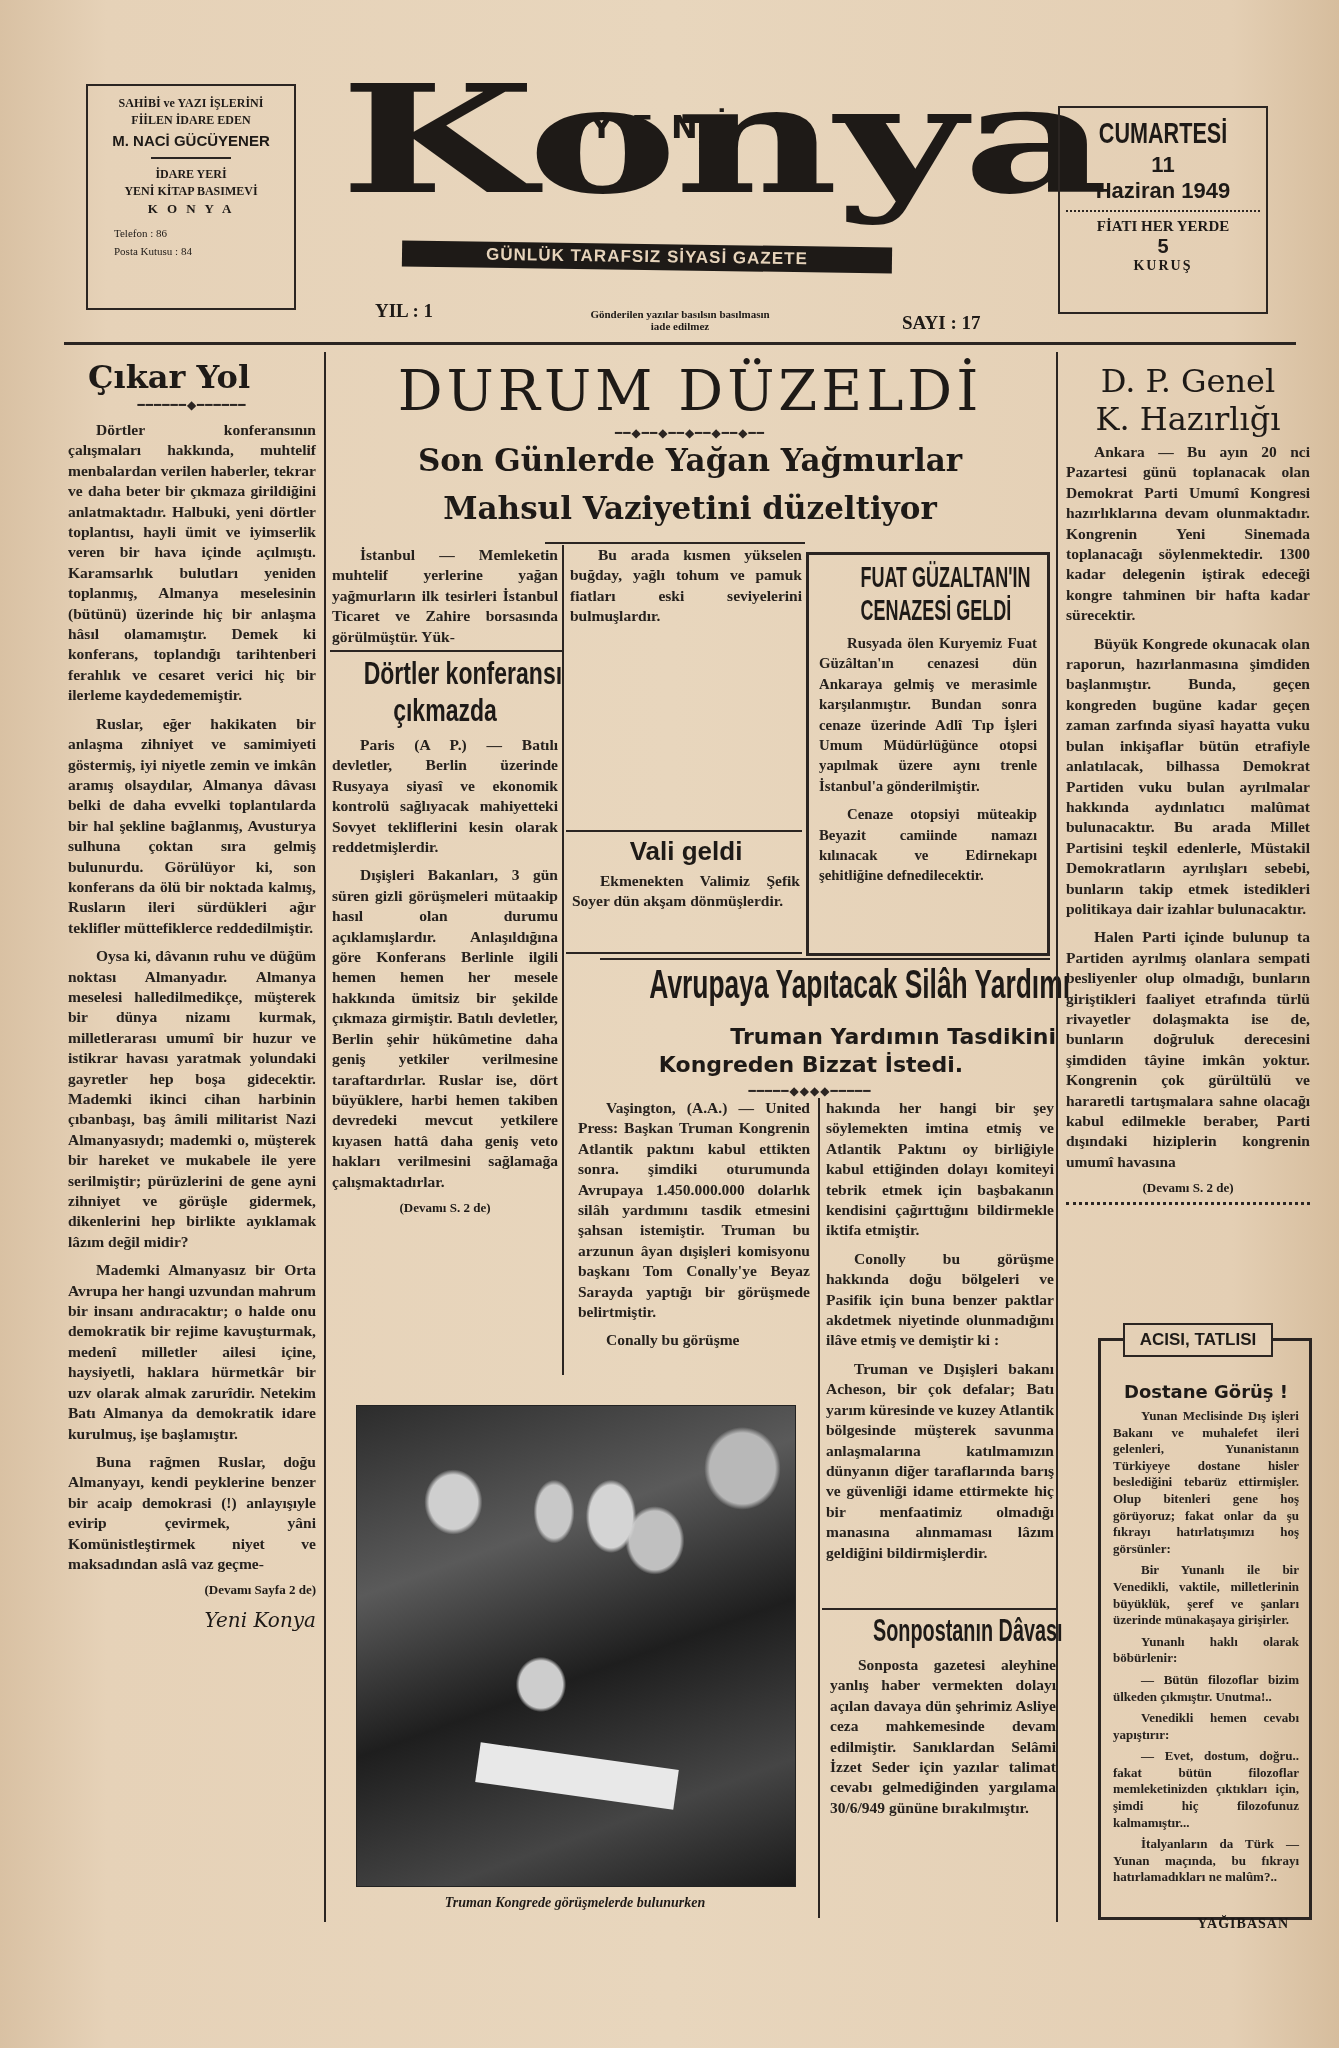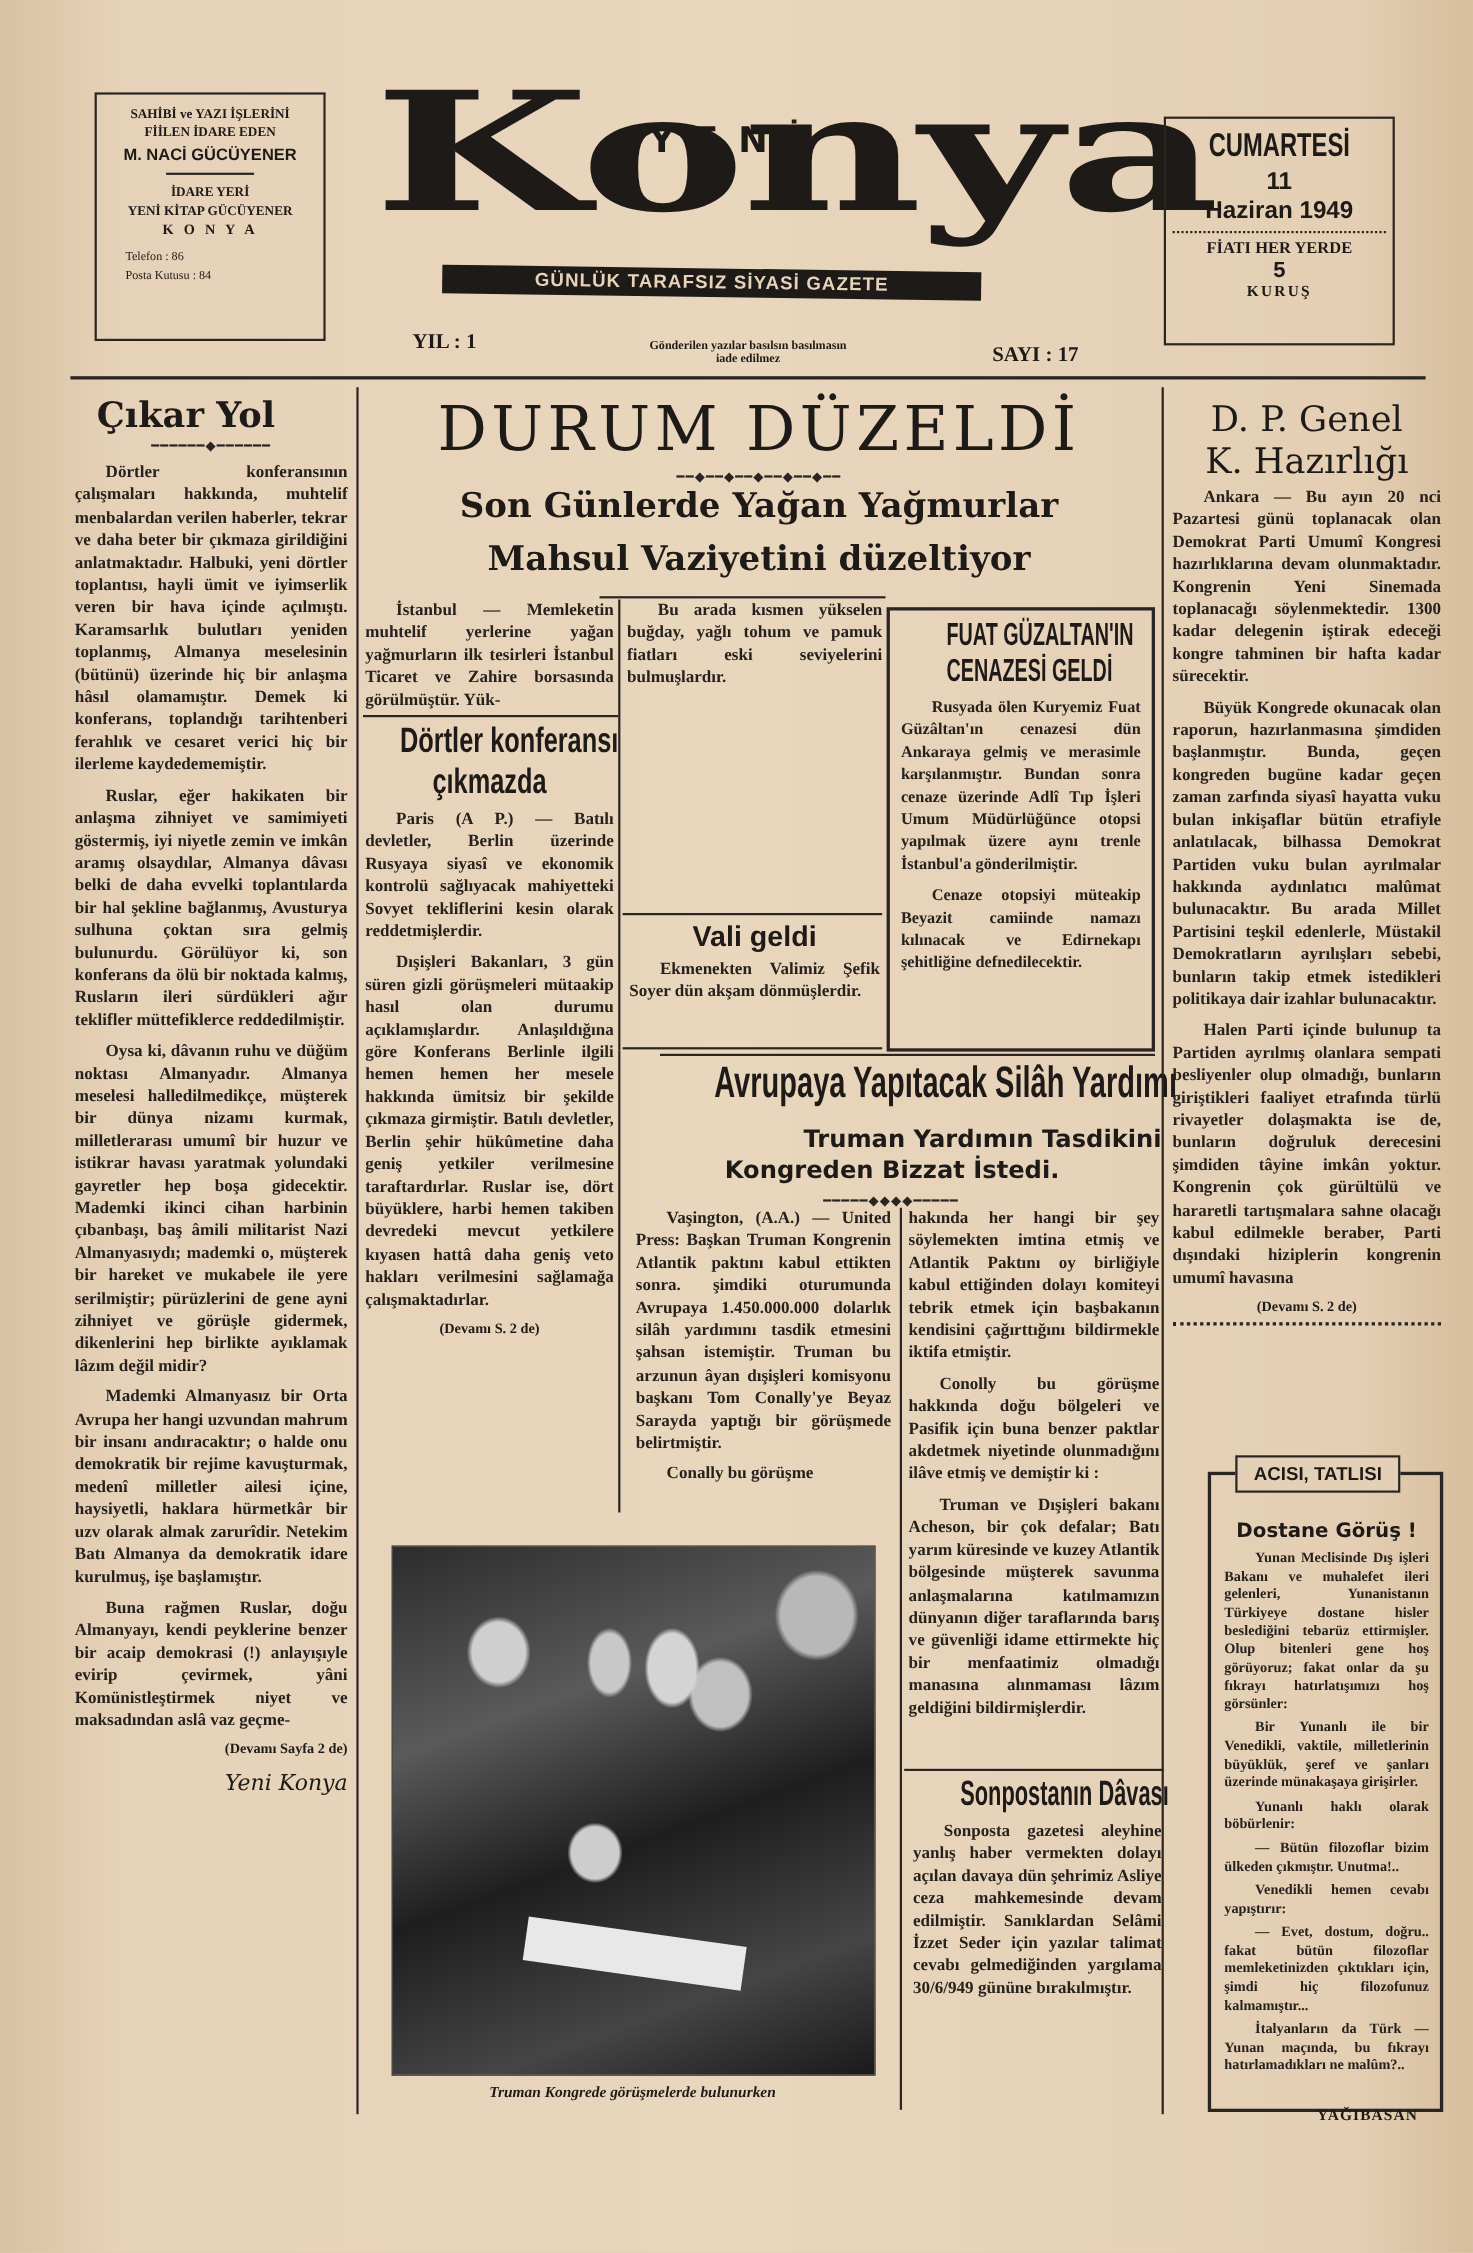--- a/index.html
+++ b/index.html
@@ -21,21 +21,21 @@
 <body>
 
 <div class="paper">
 
   <div class="box" style="left:86px;top:84px;width:210px;height:226px;text-align:center;font-family:'Liberation Serif',serif;font-weight:bold;">
     <div style="font-size:12px;margin-top:10px;">SAHİBİ ve YAZI İŞLERİNİ</div>
     <div style="font-size:12px;margin-top:2px;">FİİLEN İDARE EDEN</div>
     <div style="font-family:'Liberation Sans',sans-serif;font-size:15px;margin-top:4px;">M. NACİ GÜCÜYENER</div>
     <div style="width:80px;margin:8px auto;border-top:2px solid #2b2522;"></div>
     <div style="font-size:12px;">İDARE YERİ</div>
-    <div style="font-size:12px;margin-top:2px;">YENİ KİTAP GÜCÜYENER</div>
+    <div style="font-size:12px;margin-top:2px;">YENİ KİTAP BASIMEVİ</div>
     <div style="font-size:13px;letter-spacing:3px;margin-top:2px;">K O N Y A</div>
     <div style="font-size:11px;text-align:left;margin:10px 0 0 26px;font-weight:normal;">Telefon : 86</div>
     <div style="font-size:11px;text-align:left;margin:6px 0 0 26px;font-weight:normal;">Posta Kutusu : 84</div>
   </div>
 
   <div class="abs" style="left:340px;top:92px;width:680px;height:210px;">
     <div style="position:absolute;left:250px;top:16px;font-family:'DejaVu Sans',sans-serif;font-weight:bold;font-size:32px;letter-spacing:18px;">YENİ</div>
     <div style="position:absolute;left:0;top:-28px;font-family:'DejaVu Serif',serif;font-weight:bold;font-size:150px;letter-spacing:-2px;transform:scaleX(1.5);transform-origin:left top;line-height:1;">Konya</div>
     <div style="position:absolute;left:62px;top:152px;width:490px;height:26px;background:#1e1a17;transform:rotate(0.8deg);">
       <div style="color:#e6d3ba;font-family:'Liberation Sans',sans-serif;font-weight:bold;font-size:17px;text-align:center;line-height:26px;letter-spacing:1px;">GÜNLÜK TARAFSIZ SİYASİ GAZETE</div>

